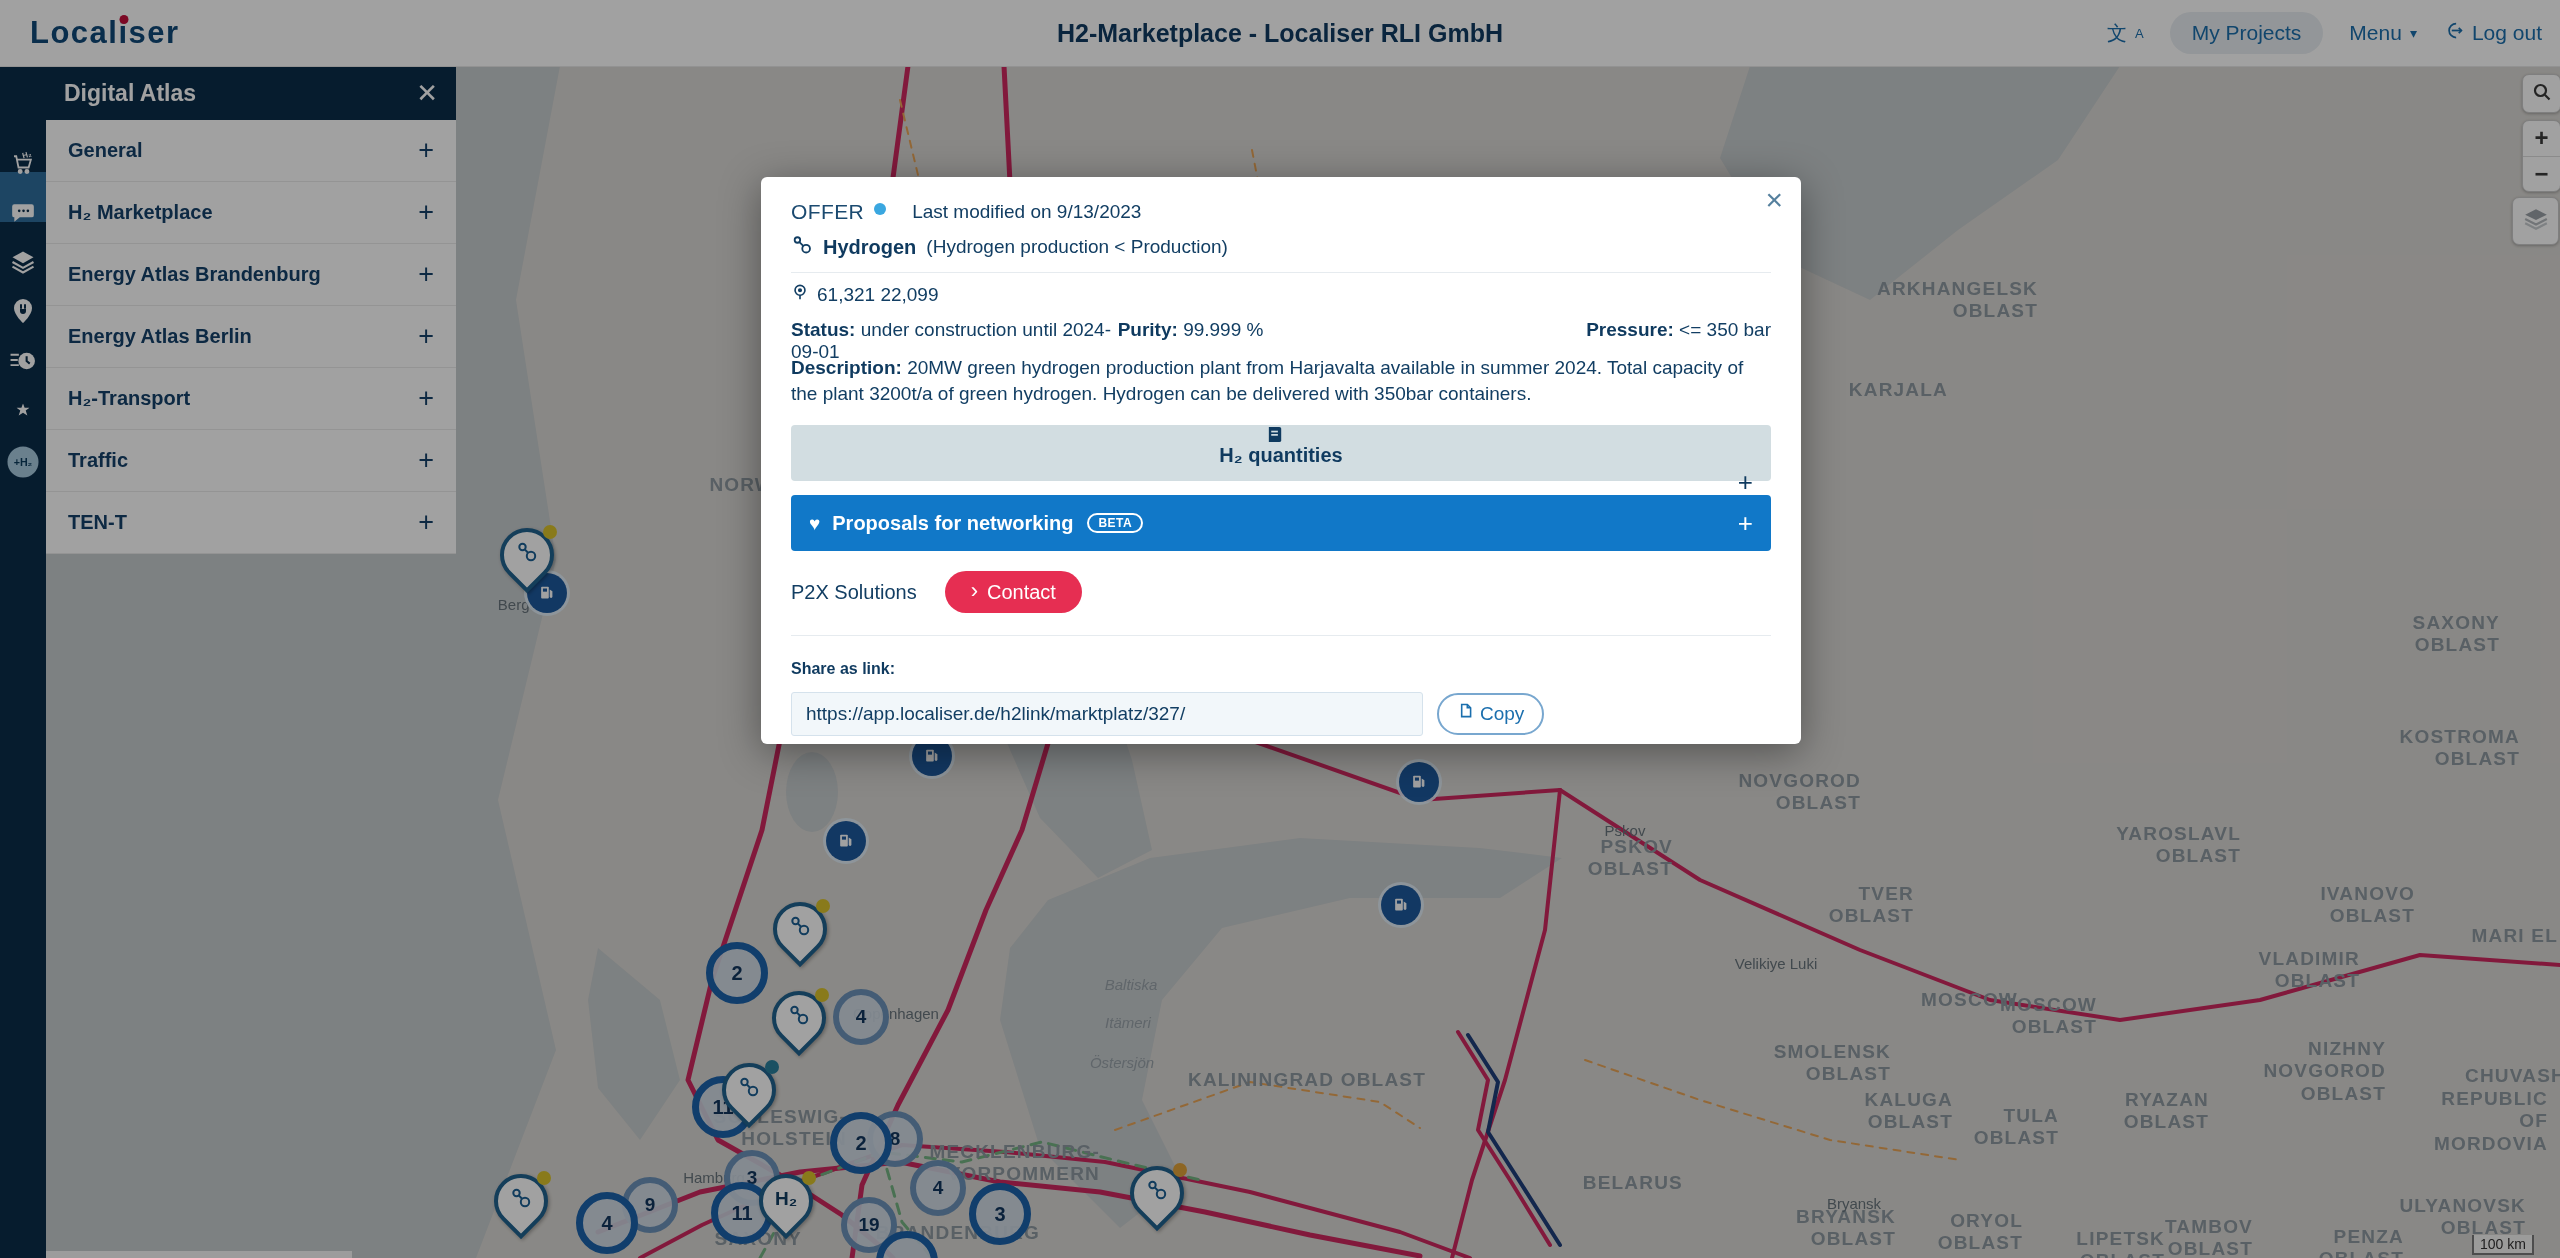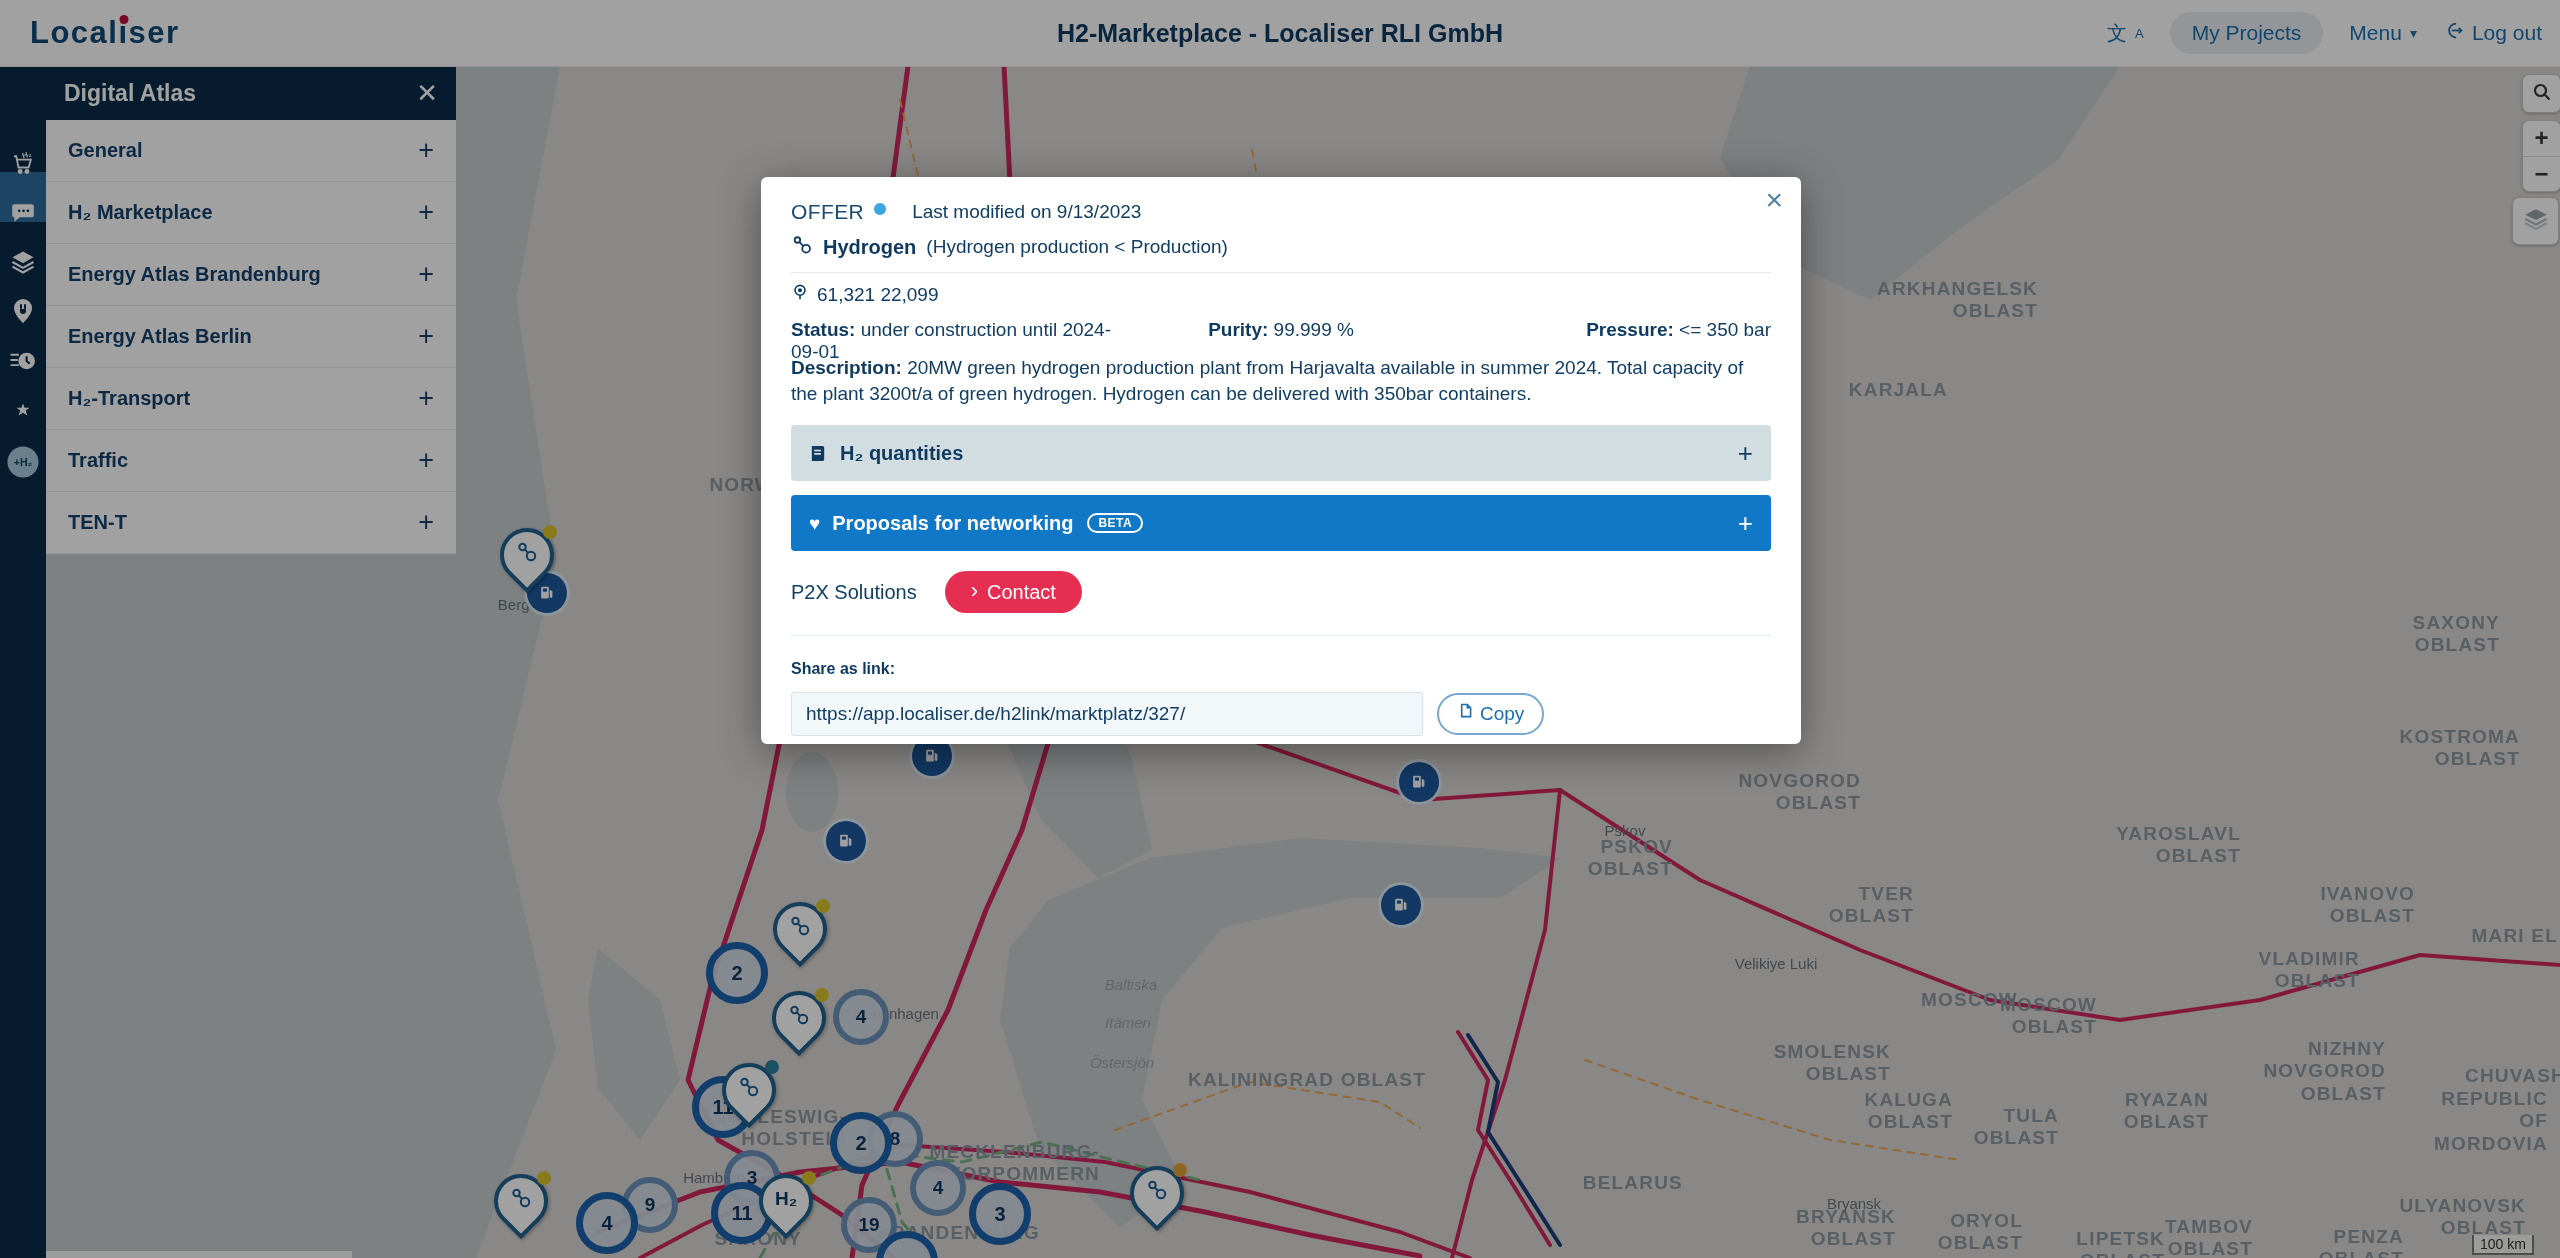--- a/index.html
+++ b/index.html
@@ -89,26 +89,26 @@
   .m-row1{display:flex;align-items:center;height:30px;}
   .offer{font-size:21px;color:#1b4a70;letter-spacing:.4px;}
   .offer-dot{width:12px;height:12px;border-radius:50%;background:#3aa7e0;margin:0 26px 6px 10px;}
   .lastmod{font-size:19px;}
   .m-close{position:absolute;top:8px;right:18px;font-size:30px;color:#56809e;cursor:pointer;line-height:1;}
   .m-row2{display:flex;align-items:center;gap:10px;margin-top:6px;height:28px;}
   .m-row2 b{font-size:20px;}
   .m-div{height:1px;background:#e6ebef;margin-top:11px;}
   .m-coords{display:flex;align-items:center;gap:8px;margin-top:10px;height:24px;}
   .m-specs{display:flex;margin-top:12px;height:24px;}
-  .m-specs .sp{flex:1;} .m-specs .sp.c{text-align:center;} .m-specs .sp.r{text-align:right;}
+  .m-specs .sp{flex:1;} .m-specs .sp.c{} .m-specs .sp.r{text-align:right;}
   .m-desc{margin-top:12px;line-height:26px;height:52px;}
   b{color:var(--navy_bold);}
   .acc{height:56px;border-radius:4px;display:flex;align-items:center;padding:0 18px;
         box-sizing:border-box;cursor:pointer;font-weight:700;font-size:20px;}
-  .acc1{margin-top:18px;background:#d2dde1;color:var(--navy_bold);}
+  .acc1{margin-top:18px;background:#d2dde1;color:var(--navy_bold);flex-direction:column;}
   .acc2{margin-top:14px;background:var(--accent_blue);color:#fff;}
   .acc .aplus{margin-left:auto;font-weight:400;font-size:26px;}
   .acc .aic{margin-right:12px;line-height:0;}
   .beta{margin-left:14px;border:2px solid #fff;border-radius:11px;padding:1px 9px;
         font-size:12px;font-weight:700;letter-spacing:.5px;}
   .m-contact{display:flex;align-items:center;gap:28px;margin-top:20px;height:42px;}
   .company{font-size:20px;}
   .contact-btn{background:var(--contact_red);color:#fff;border:none;border-radius:24px;
         padding:0 26px;height:42px;font-size:20px;display:flex;align-items:center;gap:9px;
         cursor:pointer;font-family:inherit;}

